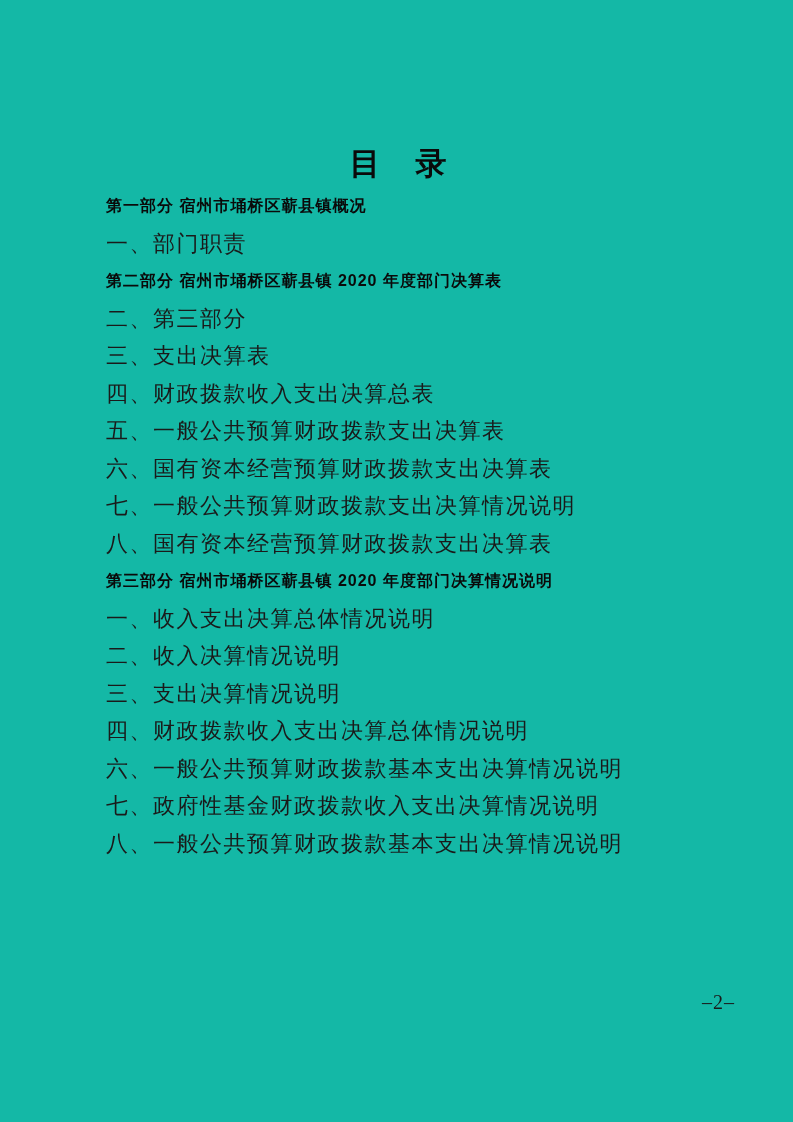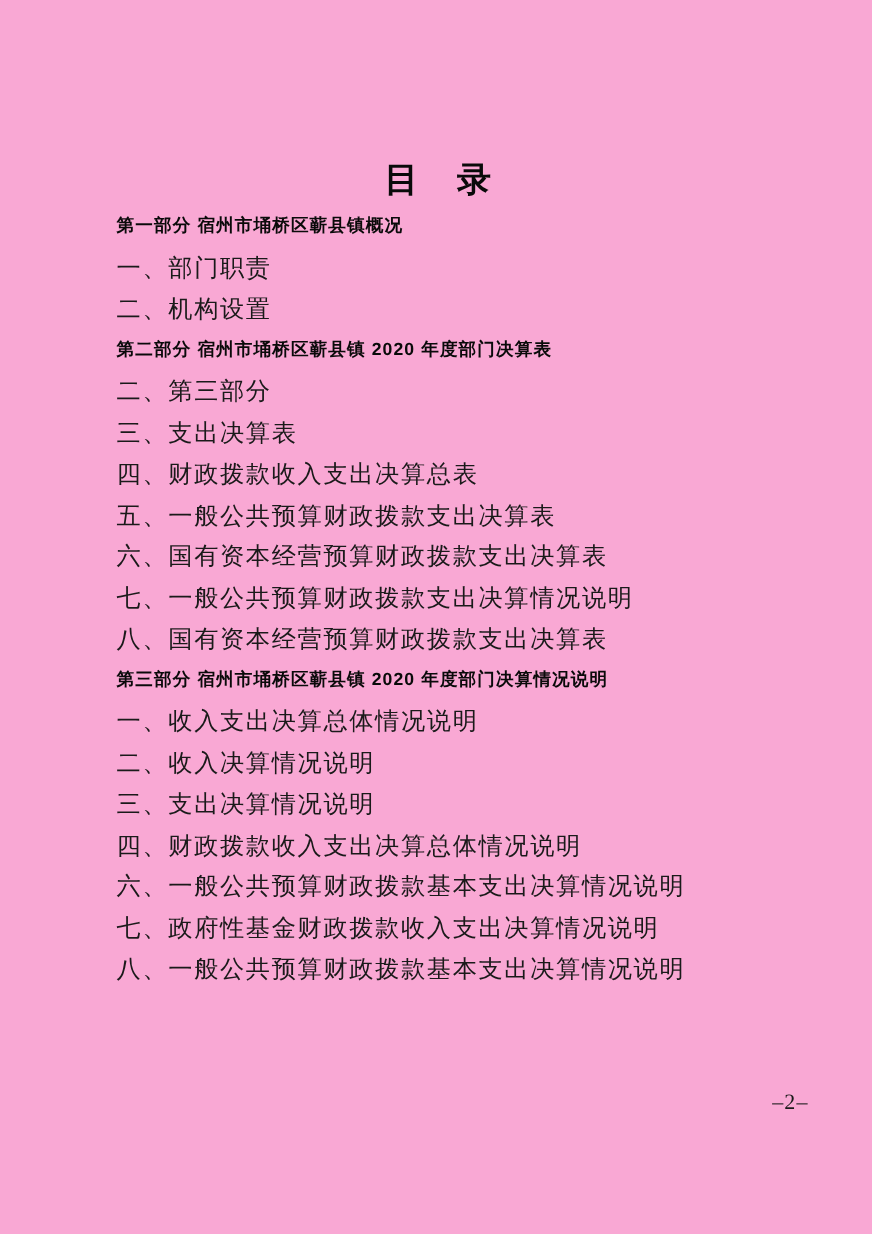--- a/index.html
+++ b/index.html
@@ -8,21 +8,21 @@
     height: 1122px;
     background: #ffffff;
     font-family: "Liberation Serif", "DejaVu Serif", serif;
     color: #111111;
     overflow: hidden;
   }
   .page {
     position: relative;
     width: 793px;
     height: 1122px;
-    background: #f9a8d4;
+    background: #14b8a6;
   }
   .content {
     position: absolute;
     left: 106px;
     top: 141px;
     width: 586px;
   }
   .doc-title {
     text-align: center;
     font-family: "Liberation Sans", "DejaVu Sans", sans-serif;
@@ -64,21 +64,20 @@
 </head>
 <body>
 
 <div class="page">
   <div class="content">
 
     <div class="doc-title">目　录</div>
 
     <div class="section-heading">第一部分 宿州市埇桥区蕲县镇概况</div>
     <div class="toc-item">一、部门职责</div>
-    <div class="toc-item">二、机构设置</div>
 
     <div class="section-heading">第二部分 宿州市埇桥区蕲县镇 2020 年度部门决算表</div>
     <div class="toc-item">二、第三部分</div>
     <div class="toc-item">三、支出决算表</div>
     <div class="toc-item">四、财政拨款收入支出决算总表</div>
     <div class="toc-item">五、一般公共预算财政拨款支出决算表</div>
     <div class="toc-item">六、国有资本经营预算财政拨款支出决算表</div>
     <div class="toc-item">七、一般公共预算财政拨款支出决算情况说明</div>
     <div class="toc-item">八、国有资本经营预算财政拨款支出决算表</div>
 

